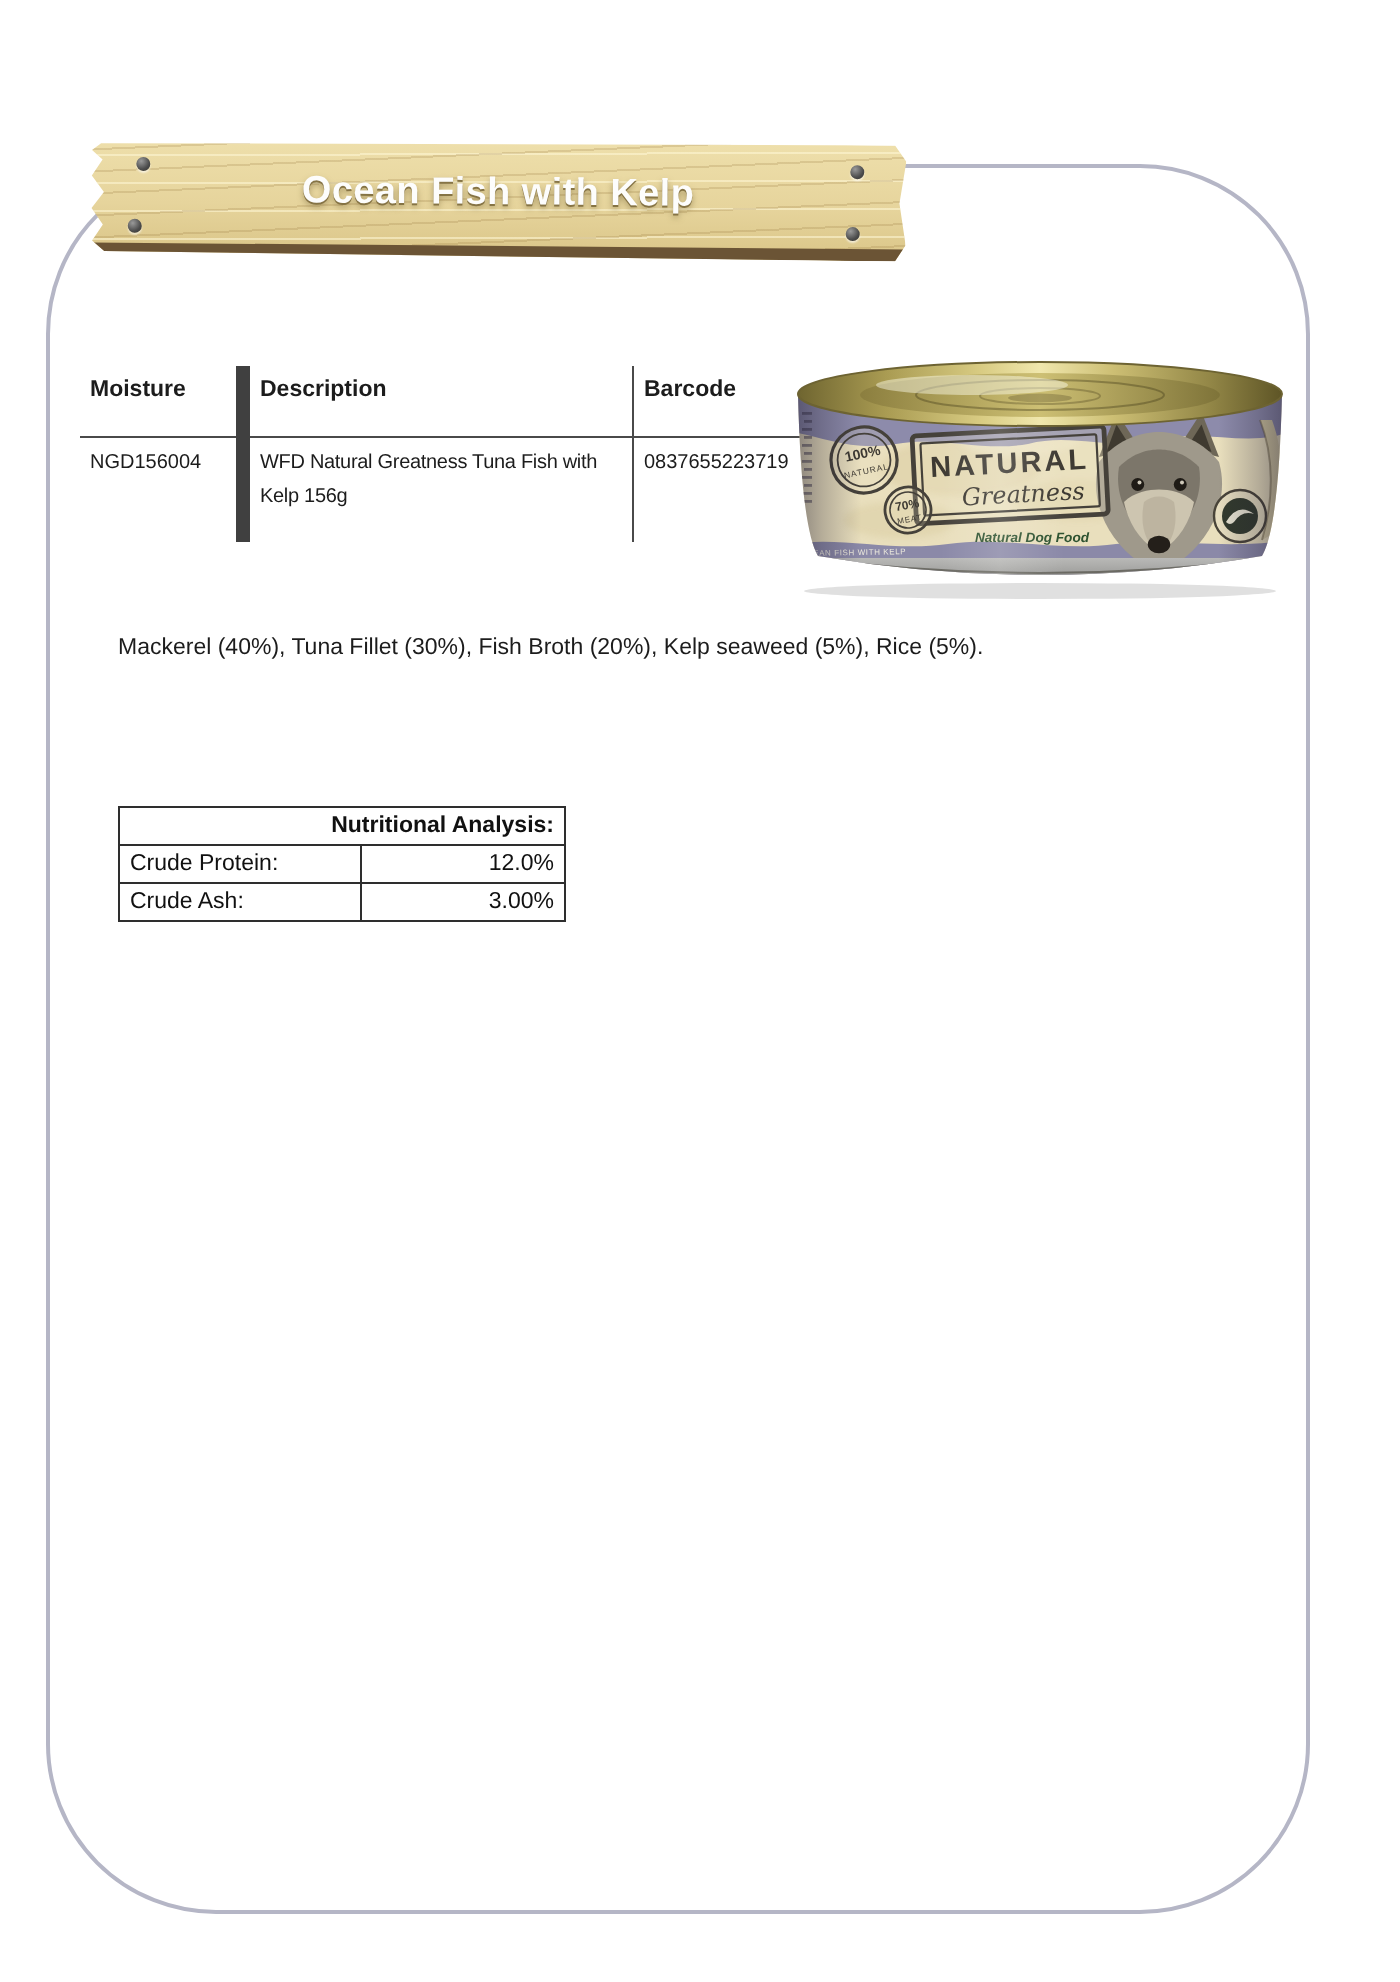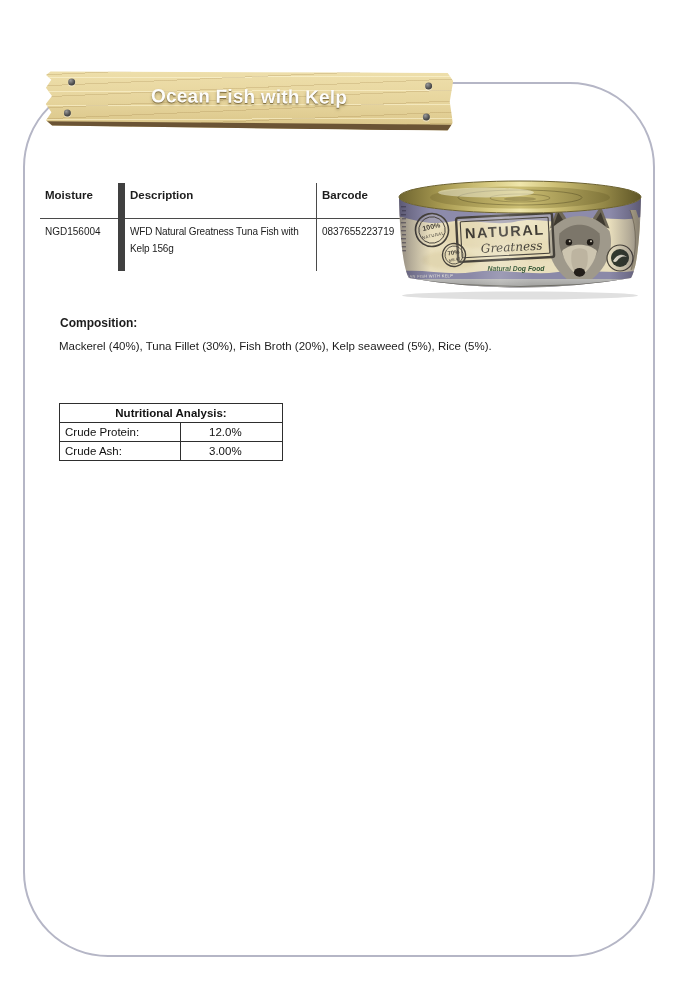--- a/index.html
+++ b/index.html
@@ -67,23 +67,23 @@
   .composition-text{font-size:11.5px;margin:0;line-height:1.4;}
 
   
   .nutrition-table{
     position:absolute;left:59px;top:403px;z-index:2;
     border-collapse:collapse;table-layout:fixed;
   }
   .nutrition-table th,.nutrition-table td{
     border:1.5px solid #2e2e2e;font-size:11.5px;padding:3px 5px;color:#111;
   }
-  .nutrition-table th{text-align:center;font-weight:bold;}
+  .nutrition-table th{text-align:right;font-weight:bold;}
   .nutrition-table .nl{width:110px;}
-  .nutrition-table .nv{width:68px;padding-left:28px;}
+  .nutrition-table .nv{width:68px;text-align:right;padding-left:28px;}
 </style>
 </head>
 <body>
 
 <div class="page-frame"></div>
 
 <div class="banner">
   <span class="nail n1"></span>
   <span class="nail n2"></span>
   <span class="nail n3"></span>
@@ -245,21 +245,20 @@
     <ellipse cx="130" cy="21.5" rx="90" ry="11" fill="url(#lidInnerGrad)" opacity=".92"></ellipse>
     <ellipse cx="130" cy="21.5" rx="62" ry="7.5" fill="none" stroke="rgba(70,62,28,.4)" stroke-width="1"></ellipse>
     <ellipse cx="130" cy="22" rx="30" ry="4" fill="none" stroke="rgba(70,62,28,.32)" stroke-width="1"></ellipse>
     <ellipse cx="96" cy="16.5" rx="48" ry="5" fill="#fffef0" opacity=".45"></ellipse>
     <ellipse cx="130" cy="23" rx="16" ry="2.2" fill="rgba(80,70,35,.3)"></ellipse>
   </g>
 </svg>
 </div>
 
 <div class="composition">
-  <p class="composition-heading">Composition:</p>
   <p class="composition-text">Mackerel (40%), Tuna Fillet (30%), Fish Broth (20%), Kelp seaweed (5%), Rice (5%).</p>
 </div>
 
 <table class="nutrition-table">
   <tbody>
       <tr>
     <th colspan="2">Nutritional Analysis:</th>
   </tr>
   <tr>
     <td class="nl">Crude Protein:</td>

